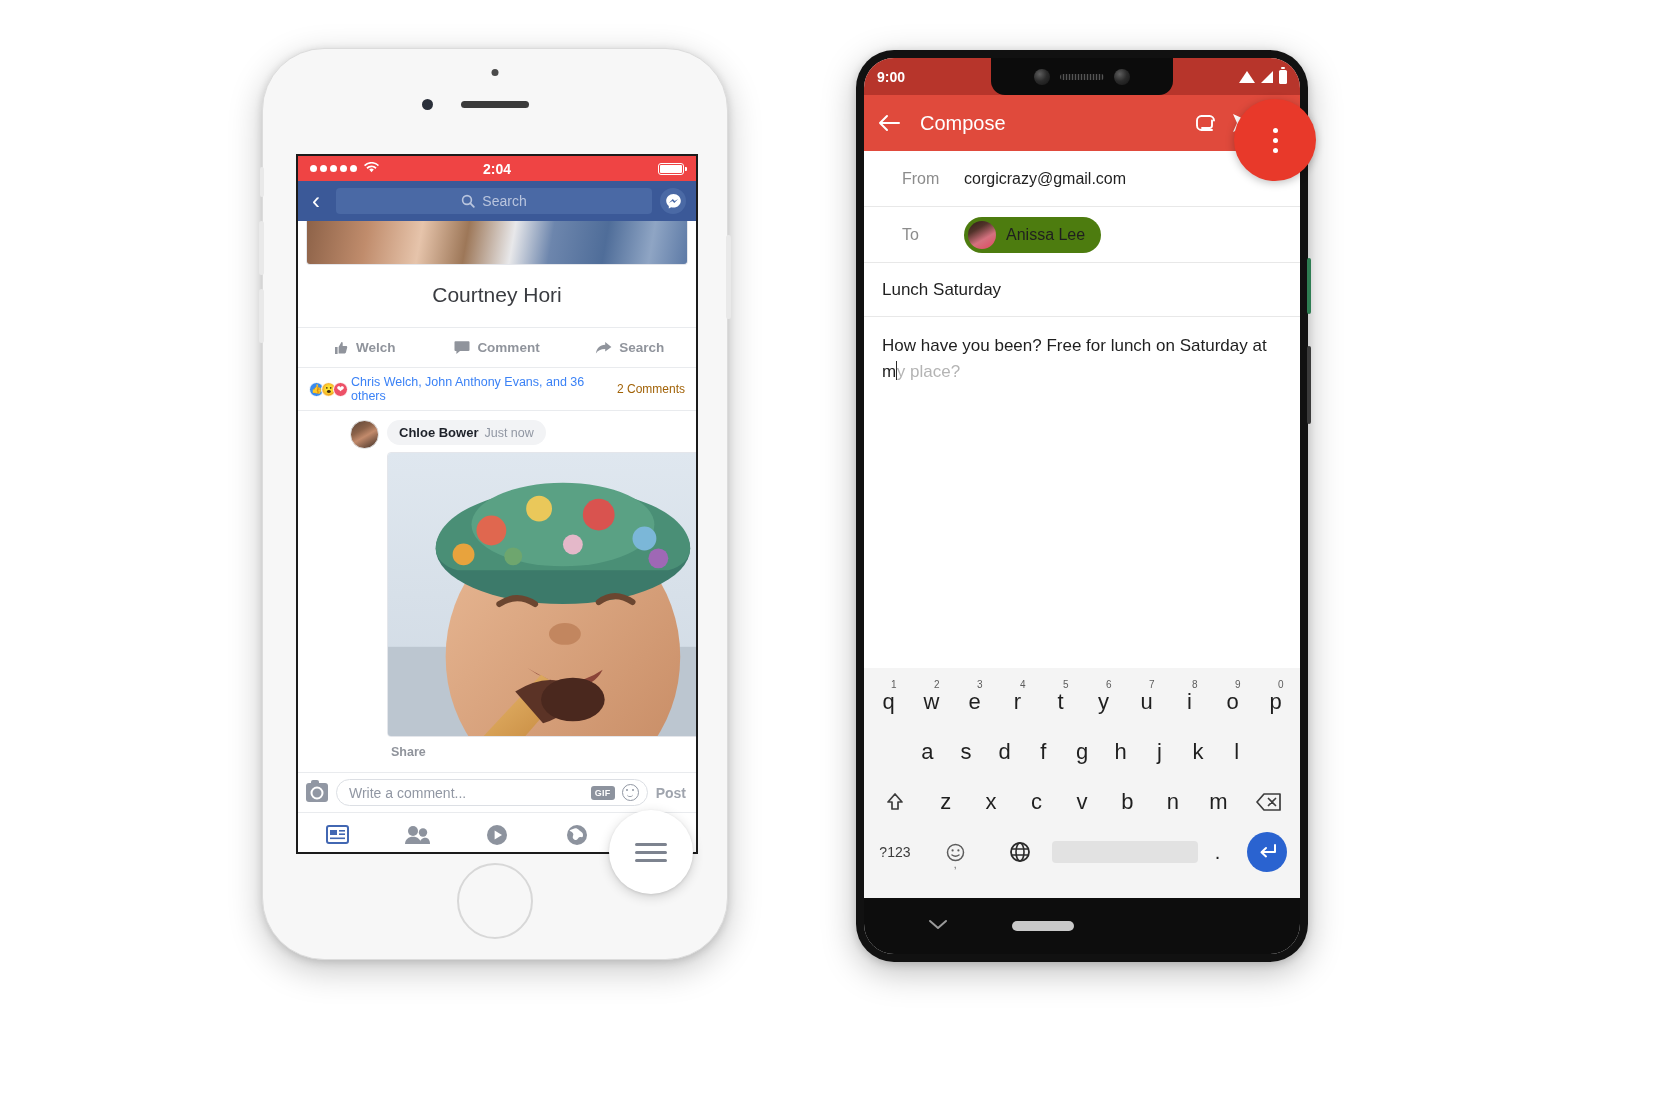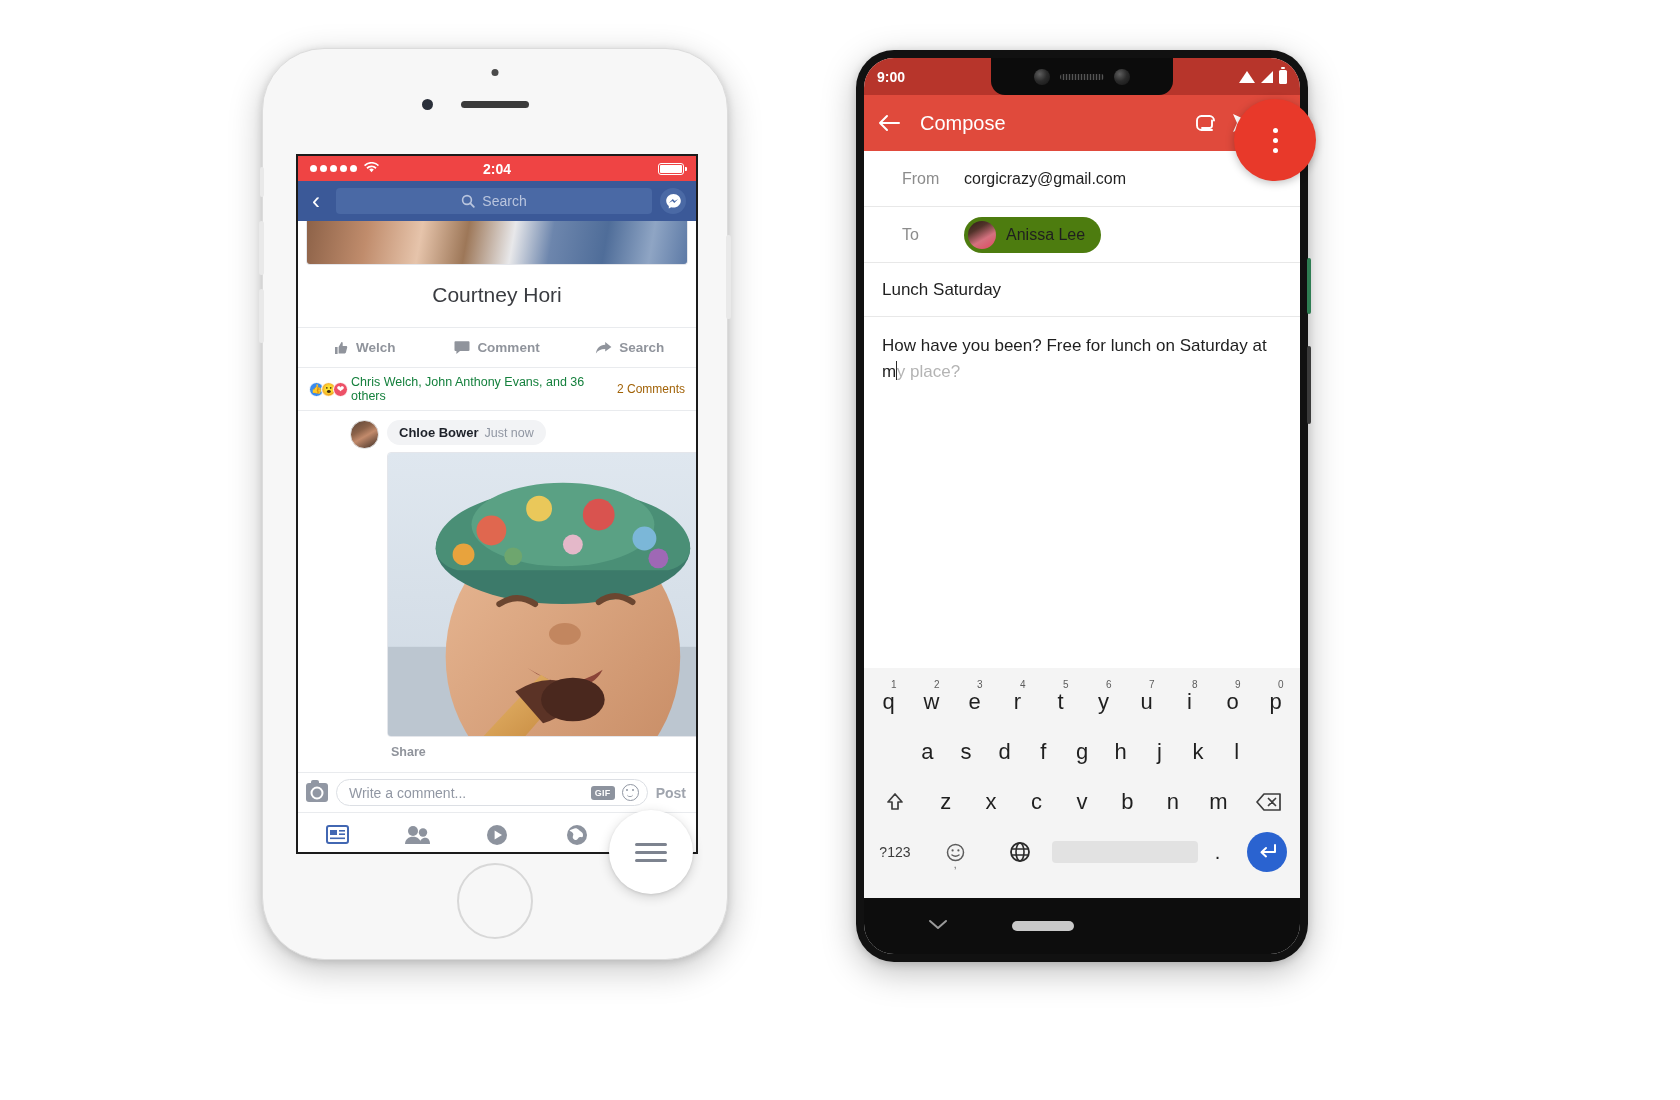--- a/index.html
+++ b/index.html
@@ -119,21 +119,21 @@
   }
   .re-icons { display: flex; margin-right: 6px; }
   .re-icons i {
     width: 15px; height: 15px; border-radius: 50%; display: block;
     margin-right: -3px; border: 1.5px solid #fff; font-style: normal;
     font-size: 9px; line-height: 12px; text-align: center; color: #fff;
   }
   .re-like { background: #3b8bee; }
   .re-wow  { background: #f7c04f; font-size: 11px !important; }
   .re-love { background: #ed5167; }
-  .re-names { color: #15803d; font-size: 12.5px; flex: 1; }
+  .re-names { color: #3b82f6; font-size: 12.5px; flex: 1; }
   .re-count { color: #a16207; font-size: 12px; }
 
   .fb-comment-row { display: flex; padding: 9px 20px 0; margin-left: 32px; }
   .fb-avatar {
     width: 29px; height: 29px; border-radius: 50%; flex: 0 0 29px;
     background: linear-gradient(150deg, #5c4436 0%, #8b6249 35%, #c28a6b 55%, #3d2d24 100%);
     border: 1px solid #ddd; margin-right: 8px;
   }
   .fb-comment-col { flex: 1; min-width: 0; }
   .fb-name-chip {

